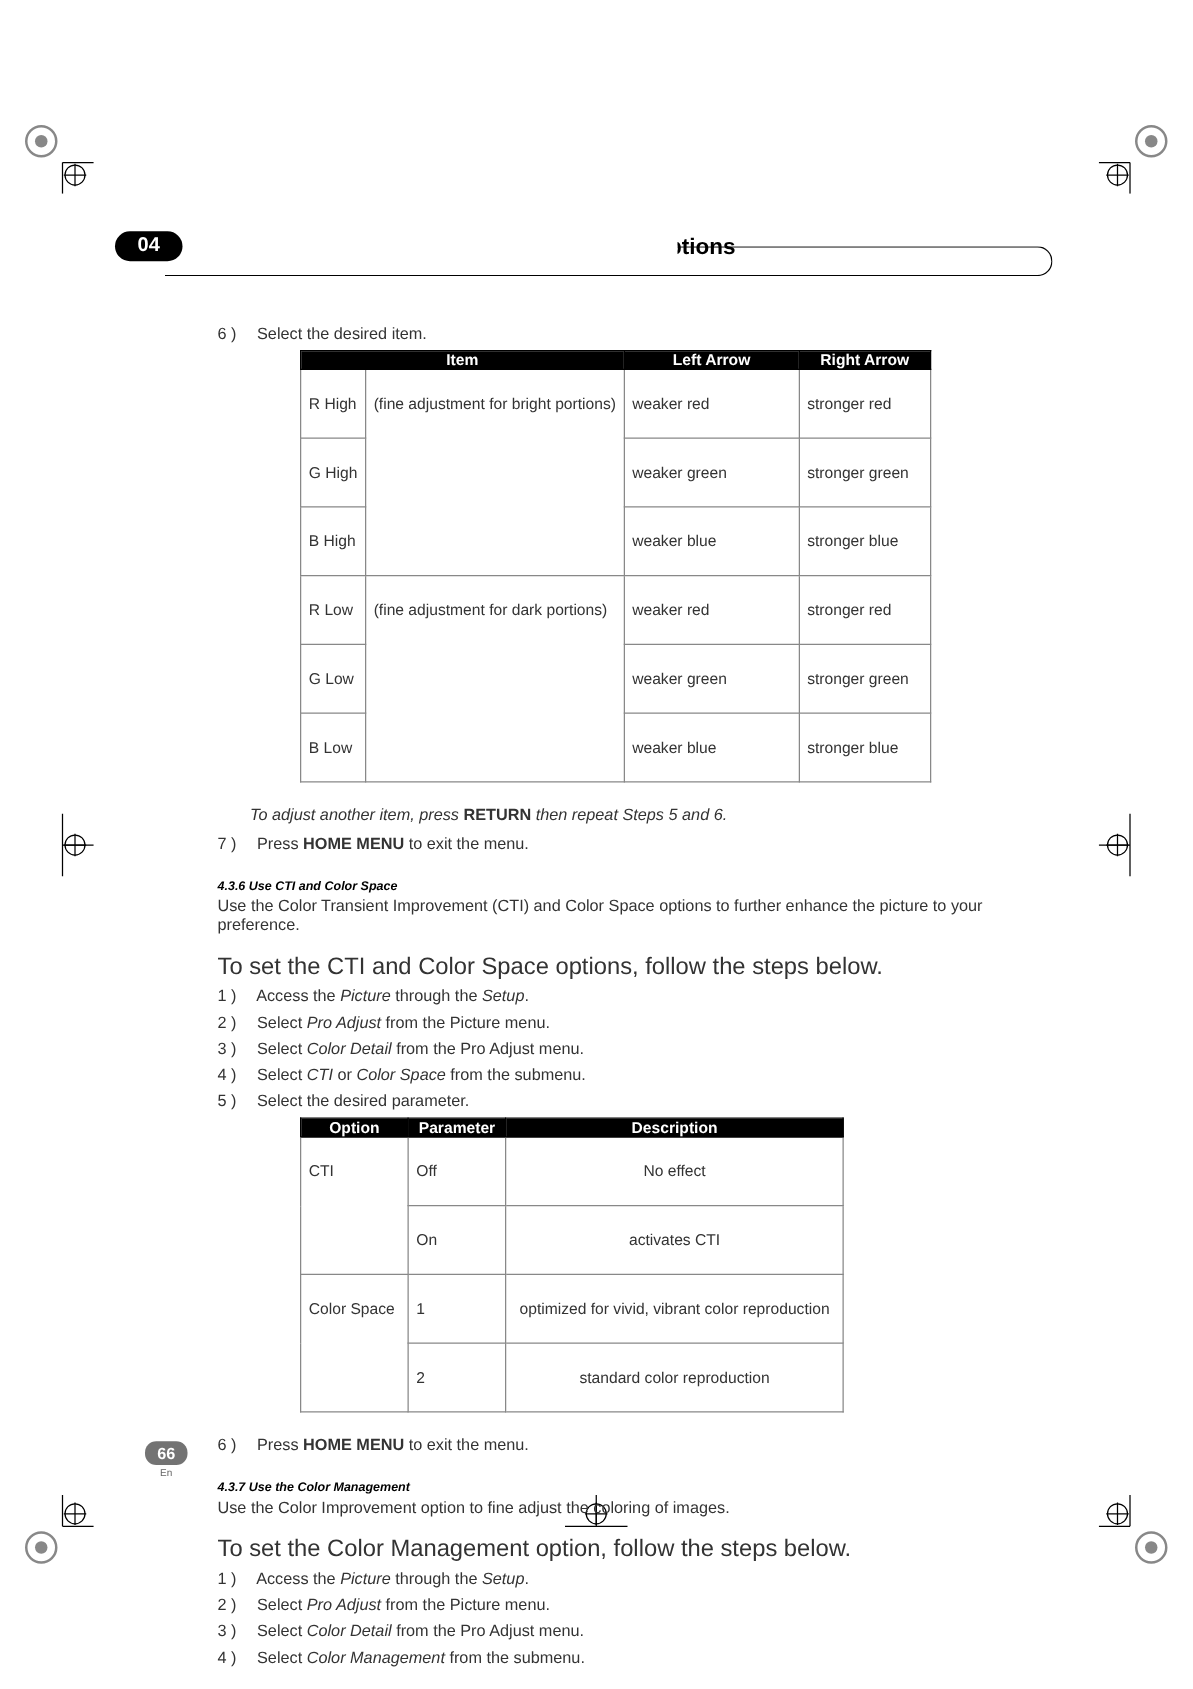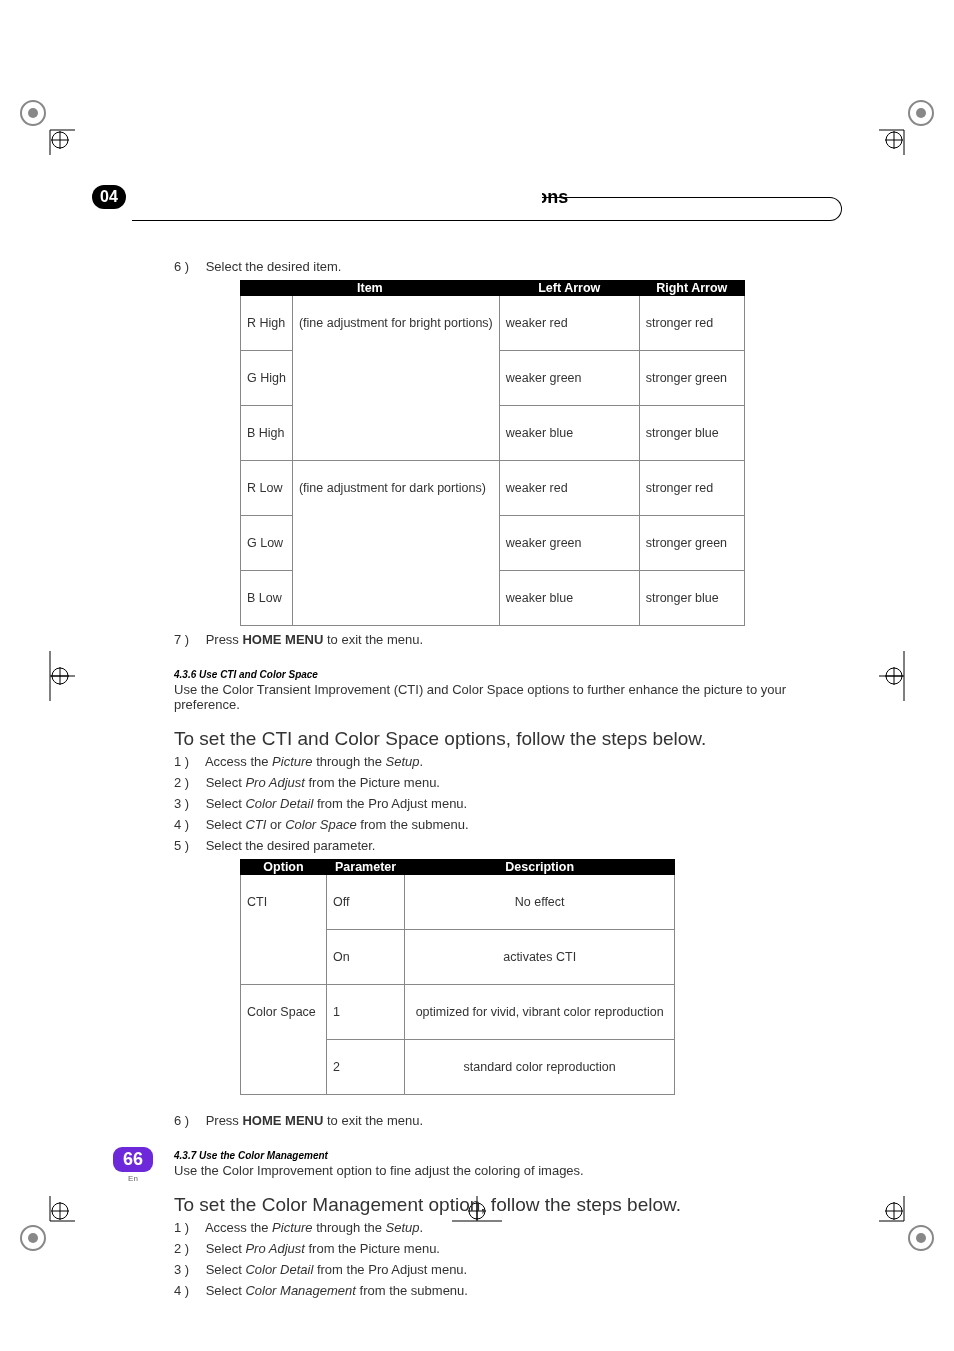--- a/index.html
+++ b/index.html
@@ -45,21 +45,21 @@
       align-items: center;
       margin-bottom: 50px;
       position: relative;
     }
     .chapter-badge {
       background: #000;
       color: #fff;
       font-weight: bold;
       font-size: 16px;
       border-radius: 14px;
-      width: 34px;
+      width: 54px;
       height: 24px;
       display: flex;
       align-items: center;
       justify-content: center;
       margin-left: -20px;
       z-index: 2;
     }
     .chapter-title {
       font-size: 18px;
       font-weight: bold;
@@ -168,24 +168,24 @@
     table.t2 td:nth-child(3), table.t2 td.desc { text-align: center; }
 
     .page-num-box {
       position: absolute;
       left: 112px;
       bottom: 168px;
       width: 42px;
       text-align: center;
     }
     .page-num {
-      background: #6d28d9;
+      background: #737373;
       color: #fff;
       font-weight: bold;
-      font-size: 18px;
+      font-size: 13px;
       border-radius: 9px;
       display: inline-block;
       padding: 2px 10px;
     }
     .page-lang {
       font-size: 8px;
       color: #666;
       margin-top: 2px;
     }
   </style>
@@ -316,20 +316,23 @@
         <td>stronger green</td>
       </tr>
       <tr>
         <td>B Low</td>
         <td>weaker blue</td>
         <td>stronger blue</td>
       </tr>
     </tbody>
   </table>
 
+  <div class="note">
+    <span>To adjust another item, press </span><span class="bold">RETURN</span><span> then repeat Steps 5 and 6.</span>
+  </div>
 
   <div class="step">
     <span class="step-num">7 )</span>
     <span>Press </span><span class="bold">HOME MENU</span><span> to exit the menu.</span>
   </div>
 
   <div class="section-heading">4.3.6  Use CTI and Color Space</div>
   <div class="section-body">Use the Color Transient Improvement (CTI) and Color Space options to further enhance the picture to your preference.</div>
 
   <div class="para-flush">To set the CTI and Color Space options, follow the steps below.</div>

